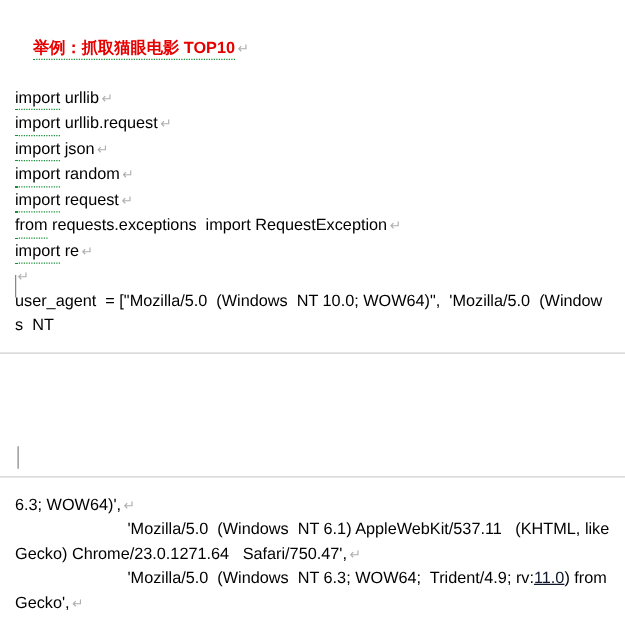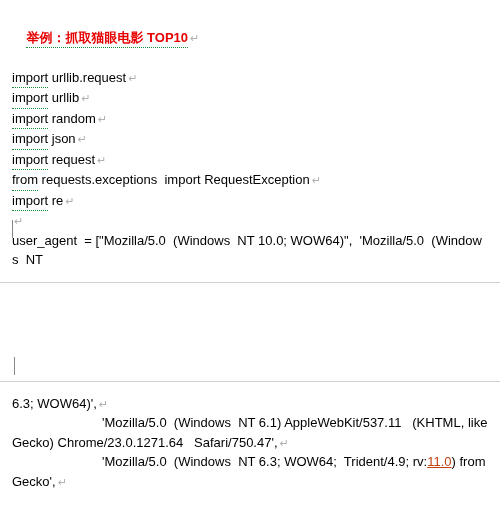--- a/index.html
+++ b/index.html
@@ -24,21 +24,21 @@
   }
   .title-line {
     color: #e60000;
     font-weight: bold;
   }
   .squiggle {
     border-bottom: 1px dotted #1a8f3a;
     display: inline-block;
   }
   .blue-u {
-    color: #c2410c;
+    color: #0f172a;
     text-decoration: underline;
   }
   .pilcrow {
     color: #b0b0b0;
     font-size: 11px;
     margin-left: 2px;
   }
   .line { white-space: pre-wrap; word-break: break-all; }
   .indent1 { padding-left: 90px; }
   .cursor-mark {
@@ -51,24 +51,24 @@
   .top-cursor { top: 220px; }
 </style>
 </head>
 <body>
 
 <div class="page">
   <div class="line">
     <span class="title-line squiggle">举例：抓取猫眼电影 TOP10</span><span class="pilcrow">↵</span>
   </div>
 
+  <div class="line"><span class="squiggle">import</span><span> urllib</span><span class="pilcrow">↵</span></div>
   <div class="line"><span class="squiggle">import</span><span> urllib.request</span><span class="pilcrow">↵</span></div>
-  <div class="line"><span class="squiggle">import</span><span> urllib</span><span class="pilcrow">↵</span></div>
+  <div class="line"><span class="squiggle">import</span><span> json</span><span class="pilcrow">↵</span></div>
   <div class="line"><span class="squiggle">import</span><span> random</span><span class="pilcrow">↵</span></div>
-  <div class="line"><span class="squiggle">import</span><span> json</span><span class="pilcrow">↵</span></div>
   <div class="line"><span class="squiggle">import</span><span> request</span><span class="pilcrow">↵</span></div>
   <div class="line"><span class="squiggle">from</span><span> requests.exceptions  import RequestException</span><span class="pilcrow">↵</span></div>
   <div class="line"><span class="squiggle">import</span><span> re</span><span class="pilcrow">↵</span></div>
 
   <div class="line"><span class="pilcrow">↵</span></div>
 
 
   <div class="line"><span>user_agent  = ["Mozilla/5.0  (Windows  NT 10.0; WOW64)",  'Mozilla/5.0  (Windows  NT</span></div>
 
   <div class="cursor-mark top-cursor"></div>

